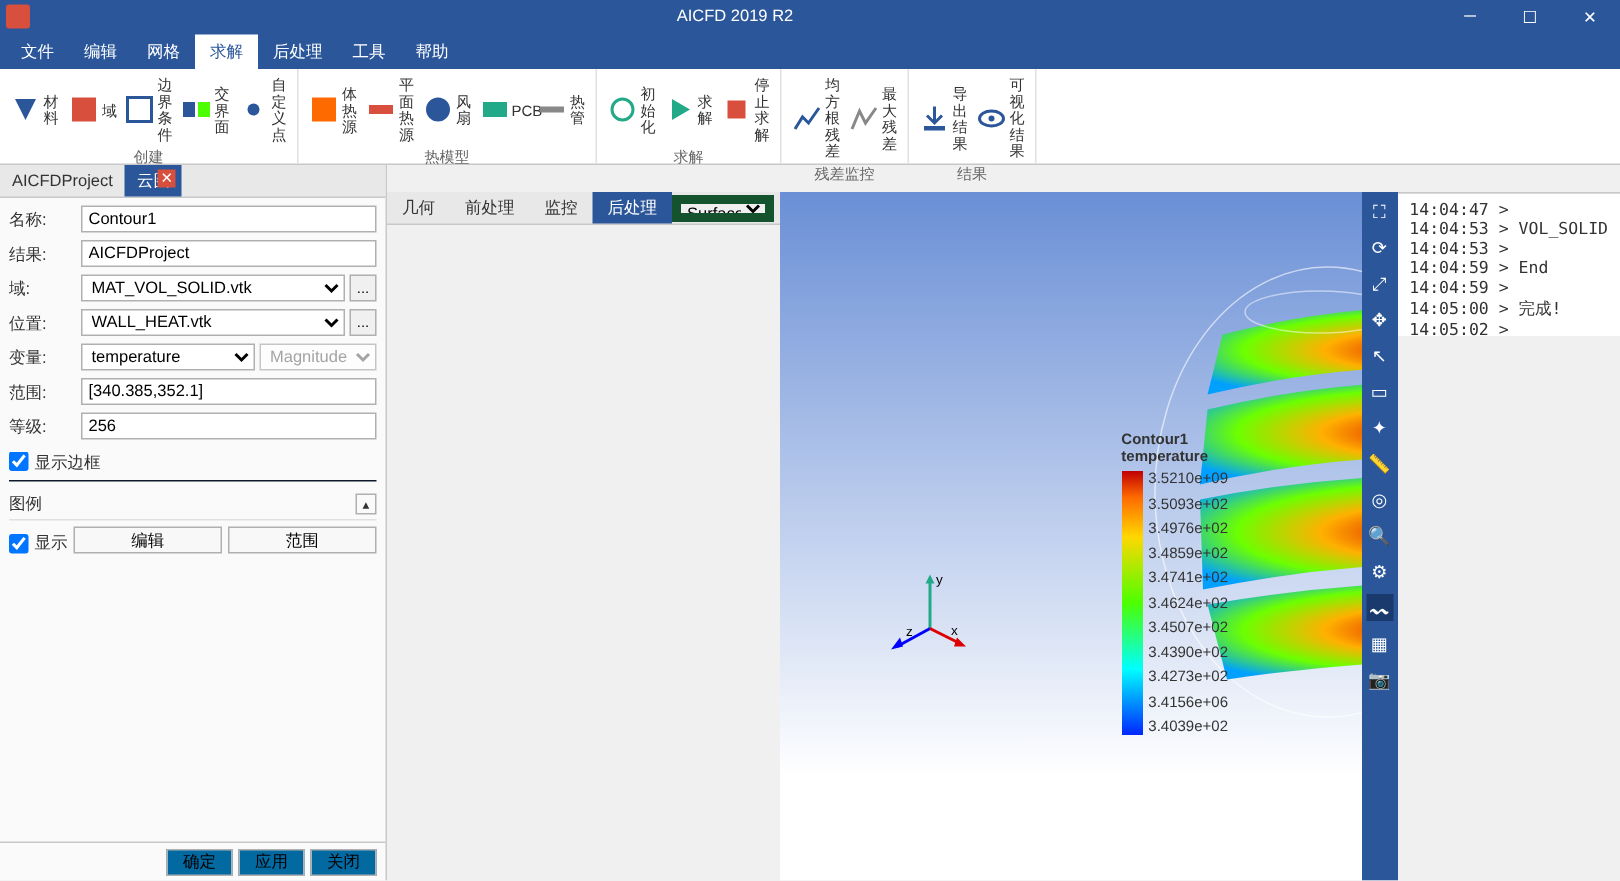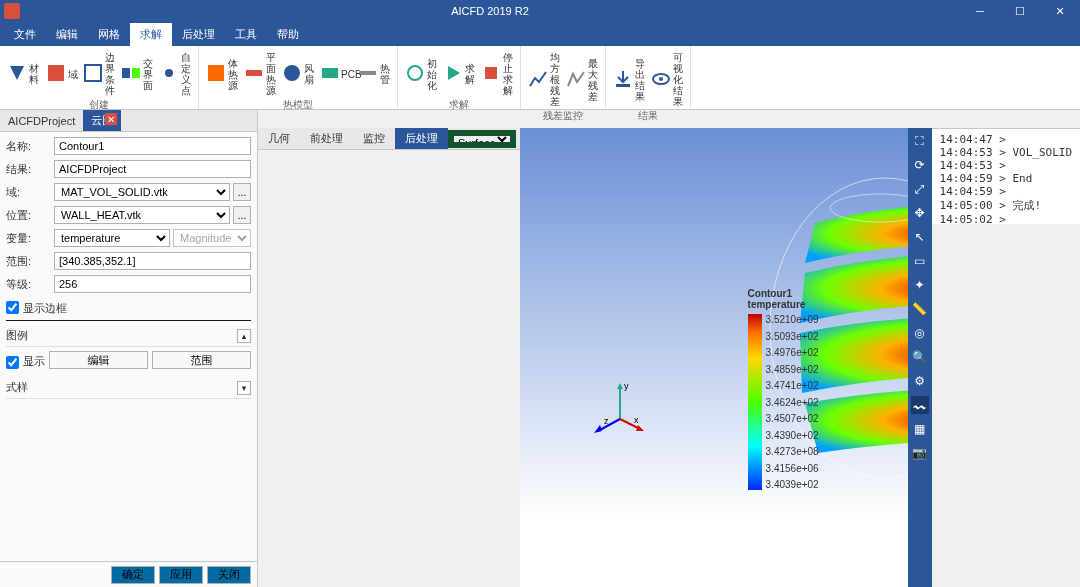--- a/index.html
+++ b/index.html
@@ -292,24 +292,20 @@
       <div class="section-hdr">
           <span>图例</span>
           <span class="arrow">▴</span>
         </div>
       <div class="sub-row">
         <input type="checkbox" checked="" style="">
           <span>显示</span>
         <button class="sub-btn">编辑</button>
         <button class="sub-btn">范围</button>
       </div>
-      <div class="section-hdr">
-          <span>式样</span>
-          <span class="arrow">▾</span>
-        </div>
     </div>
     <div class="panel-footer">
       <button>确定</button>
       <button>应用</button>
       <button>关闭</button>
     </div>
   </div>
 
   <div class="main-area">
     <div class="view-tabs">
@@ -367,21 +363,21 @@
             <div class="legend-gradient"></div>
             <div class="legend-labels">
               <div>3.5210e+09</div>
                 <div>3.5093e+02</div>
                 <div>3.4976e+02</div>
                 <div>3.4859e+02</div>
                 <div>3.4741e+02</div>
                 <div>3.4624e+02</div>
                 <div>3.4507e+02</div>
                 <div>3.4390e+02</div>
-                <div>3.4273e+08</div>
+                <div>3.4273e+02</div>
                 <div>3.4156e+06</div>
                 <div>3.4039e+02</div>
             </div>
           </div>
         </div>
       </div>
       <div class="tool-rail">
         <div class="tool">⛶</div>
         <div class="tool">⟳</div>
         <div class="tool">⤢</div>

